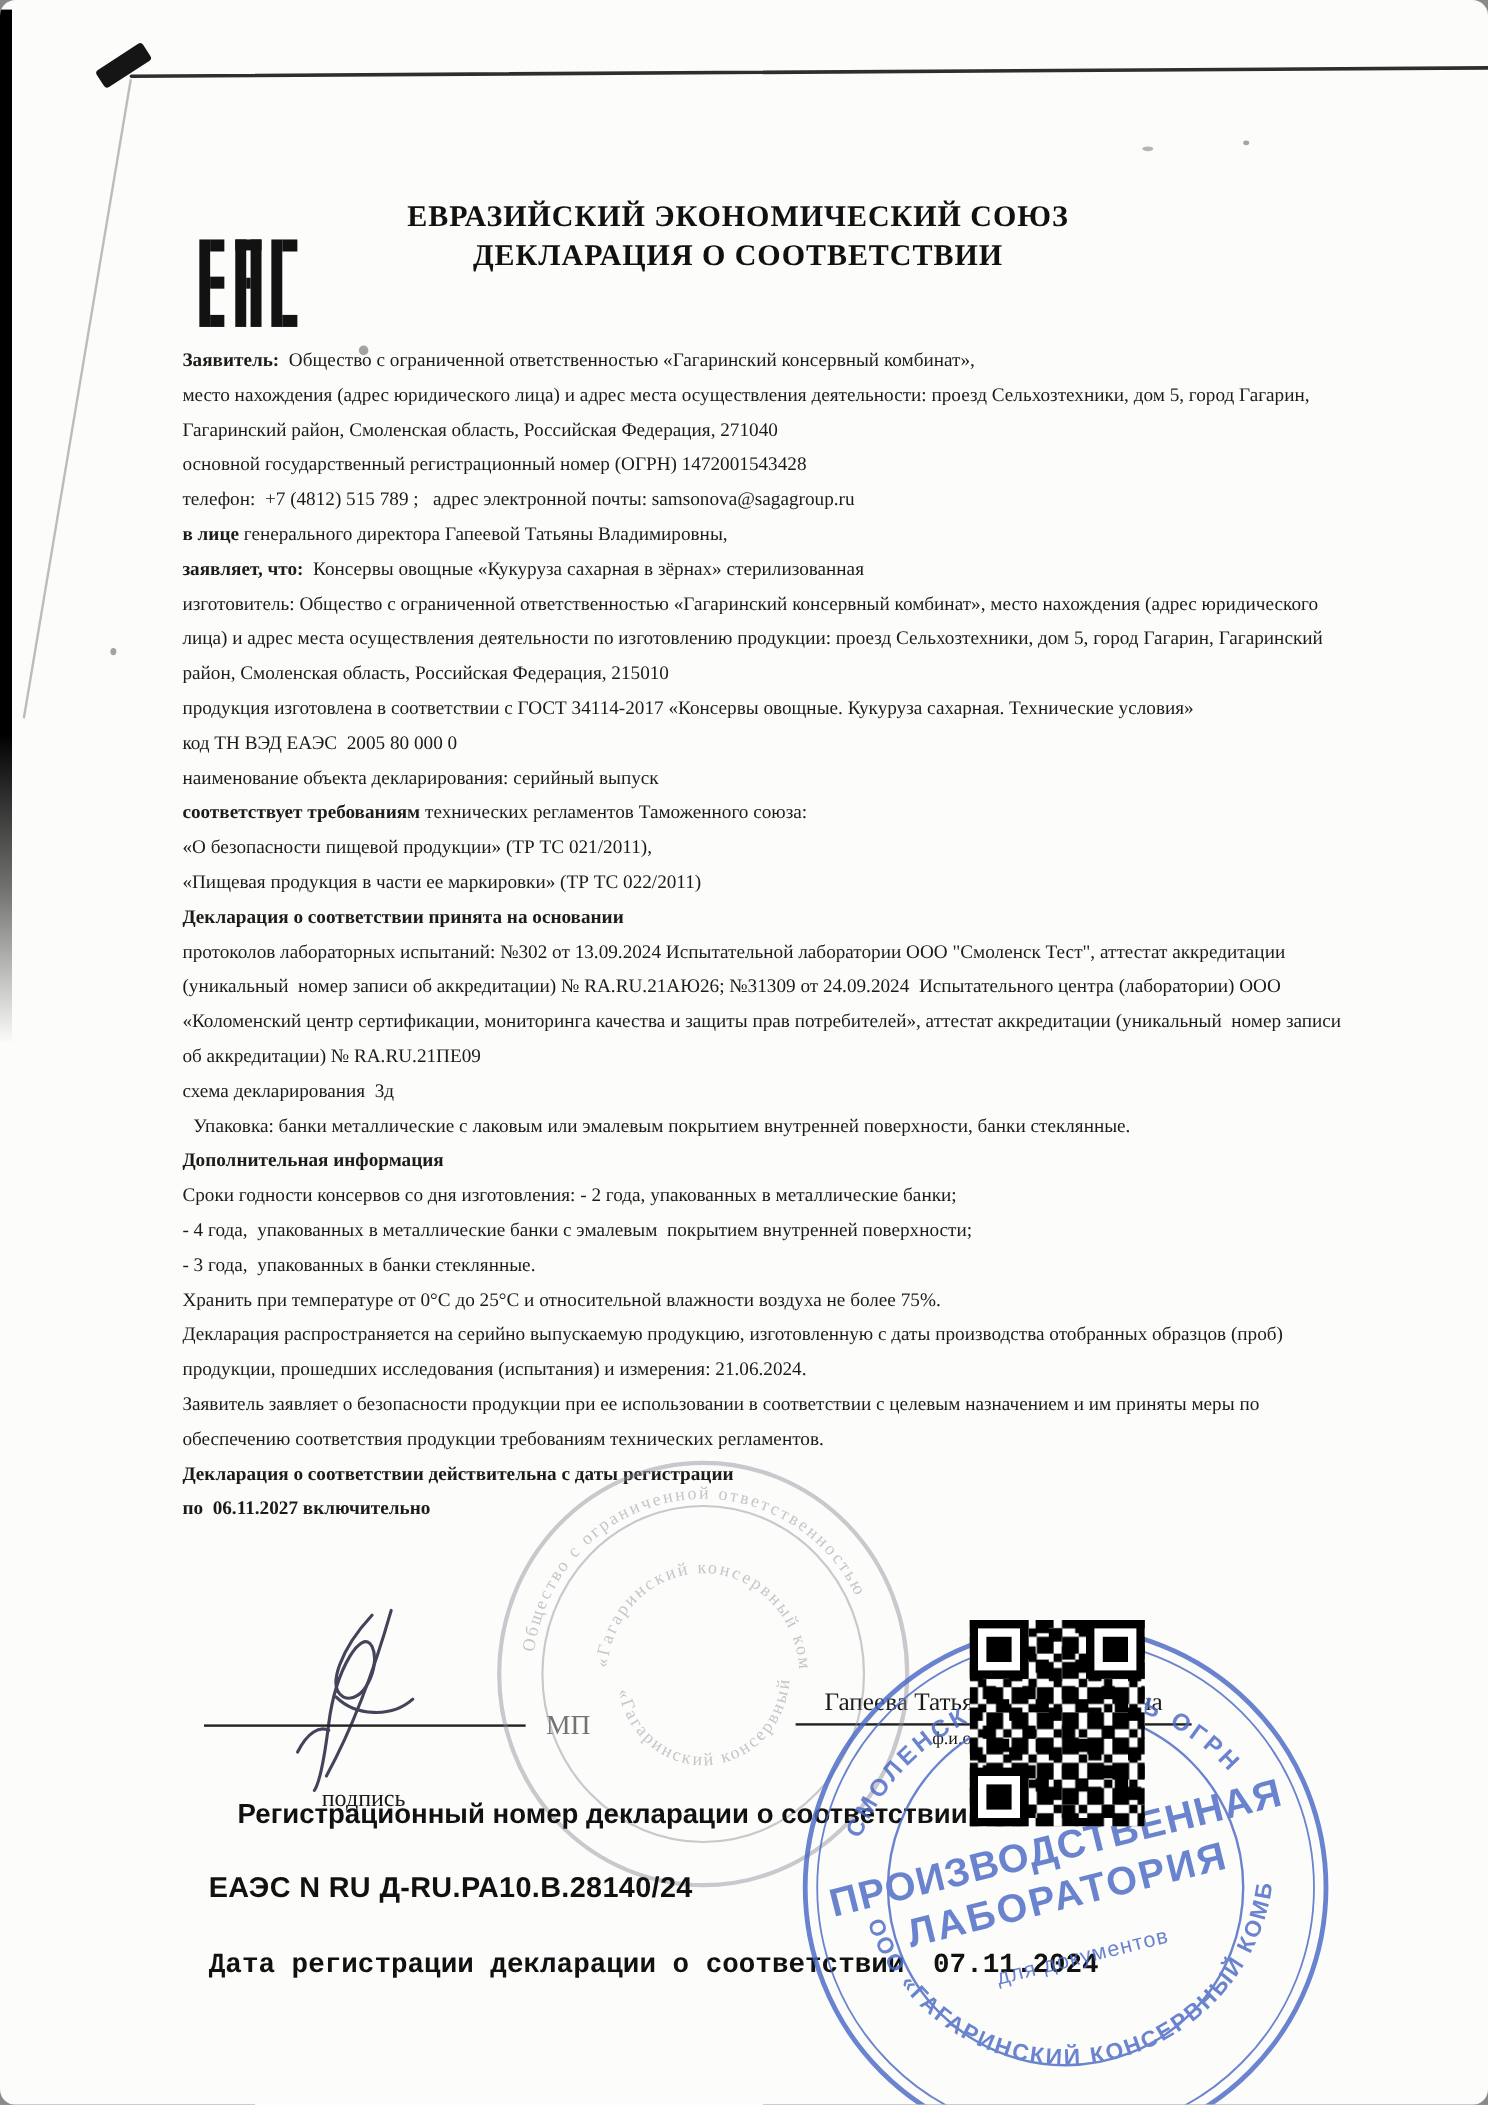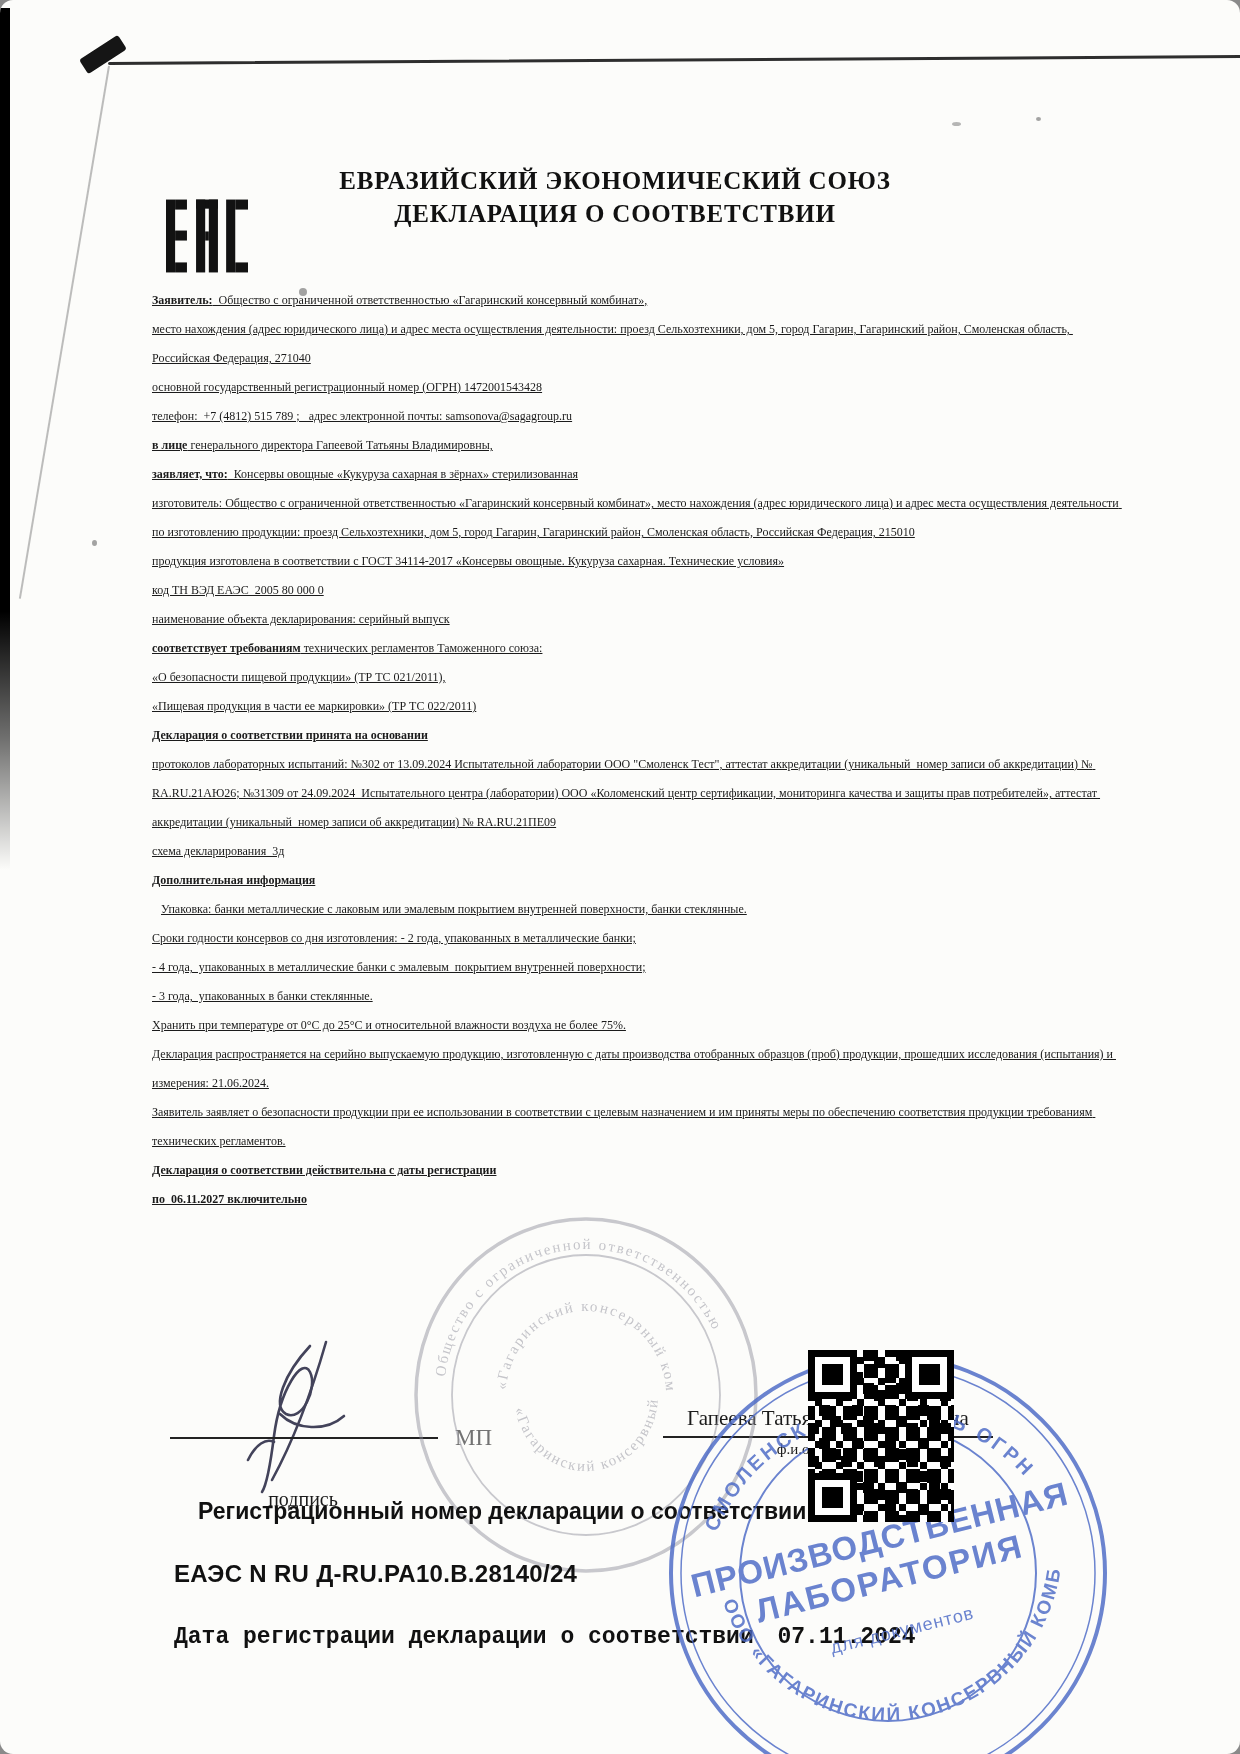--- a/index.html
+++ b/index.html
@@ -13,21 +13,21 @@
   .corner-blob{position:absolute;left:80px;top:46px;width:46px;height:17px;background:#151515;
                transform:rotate(-33deg);border-radius:3px;}
   .diag-line{position:absolute;left:108px;top:66px;width:2px;height:540px;background:rgba(110,110,110,.45);
              transform:rotate(9.5deg);transform-origin:top center;}
   .speck{position:absolute;background:rgba(90,90,90,.55);border-radius:50%;}
   
   .eac-logo{position:absolute;left:166px;top:196px;}
   .title{position:absolute;left:230px;top:164px;width:770px;text-align:center;
          font-size:25px;font-weight:bold;letter-spacing:.8px;line-height:33px;color:#111;}
   
-  #body-text{position:absolute;left:152px;top:286px;width:972px;font-size:12px;line-height:29px;text-decoration:underline;}
+  #body-text{position:absolute;left:152px;top:286px;width:972px;font-size:16px;line-height:29px;}
   .para{white-space:pre-wrap;}
   .b{font-weight:bold;}
   .ind{padding-left:9px;}
   
   .sig-line{position:absolute;left:170px;top:1437px;width:268px;height:0;border-top:2px solid #222;}
   .sig-label{position:absolute;left:178px;top:1441px;width:250px;text-align:center;font-size:20px;margin-top:47px;}
   .mp-label{position:absolute;left:455px;top:1425px;font-size:23px;color:#737373;}
   .fio-line{position:absolute;left:663px;top:1436px;width:330px;height:0;border-top:2px solid #222;}
   .fio-name{position:absolute;left:663px;top:1406px;width:330px;text-align:center;font-size:21px;}
   .fio-label{position:absolute;left:663px;top:1441px;width:330px;text-align:center;font-size:15px;}
@@ -89,22 +89,22 @@
     <div class="para"><span>изготовитель: Общество с ограниченной ответственностью «Гагаринский консервный комбинат», место нахождения (адрес юридического лица) и адрес места осуществления деятельности по изготовлению продукции: проезд Сельхозтехники, дом 5, город Гагарин, Гагаринский район, Смоленская область, Российская Федерация, 215010</span></div>
     <div class="para"><span>продукция изготовлена в соответствии с ГОСТ 34114-2017 «Консервы овощные. Кукуруза сахарная. Технические условия»</span></div>
     <div class="para"><span>код ТН ВЭД ЕАЭС  2005 80 000 0</span></div>
     <div class="para"><span>наименование объекта декларирования: серийный выпуск</span></div>
     <div class="para"><span class="b">соответствует требованиям</span><span> технических регламентов Таможенного союза:</span></div>
     <div class="para"><span>«О безопасности пищевой продукции» (ТР ТС 021/2011),</span></div>
     <div class="para"><span>«Пищевая продукция в части ее маркировки» (ТР ТС 022/2011)</span></div>
     <div class="para"><span class="b">Декларация о соответствии принята на основании</span></div>
     <div class="para"><span>протоколов лабораторных испытаний: №302 от 13.09.2024 Испытательной лаборатории ООО "Смоленск Тест", аттестат аккредитации (уникальный  номер записи об аккредитации) № RA.RU.21АЮ26; №31309 от 24.09.2024  Испытательного центра (лаборатории) ООО «Коломенский центр сертификации, мониторинга качества и защиты прав потребителей», аттестат аккредитации (уникальный  номер записи об аккредитации) № RA.RU.21ПЕ09</span></div>
     <div class="para"><span>схема декларирования  3д</span></div>
+    <div class="para ind"><span>Упаковка: банки металлические с лаковым или эмалевым покрытием внутренней поверхности, банки стеклянные.</span></div>
     <div class="para"><span class="b">Дополнительная информация</span></div>
-    <div class="para ind"><span>Упаковка: банки металлические с лаковым или эмалевым покрытием внутренней поверхности, банки стеклянные.</span></div>
     <div class="para"><span>Сроки годности консервов со дня изготовления: - 2 года, упакованных в металлические банки;</span></div>
     <div class="para"><span>- 4 года,  упакованных в металлические банки с эмалевым  покрытием внутренней поверхности;</span></div>
     <div class="para"><span>- 3 года,  упакованных в банки стеклянные.</span></div>
     <div class="para"><span>Хранить при температуре от 0°С до 25°С и относительной влажности воздуха не более 75%.</span></div>
     <div class="para"><span>Декларация распространяется на серийно выпускаемую продукцию, изготовленную с даты производства отобранных образцов (проб) продукции, прошедших исследования (испытания) и измерения: 21.06.2024.</span></div>
     <div class="para"><span>Заявитель заявляет о безопасности продукции при ее использовании в соответствии с целевым назначением и им приняты меры по обеспечению соответствия продукции требованиям технических регламентов.</span></div>
     <div class="para"><span class="b">Декларация о соответствии действительна с даты регистрации</span></div>
     <div class="para"><span class="b">по  06.11.2027 включительно</span></div>
   </div>
 

